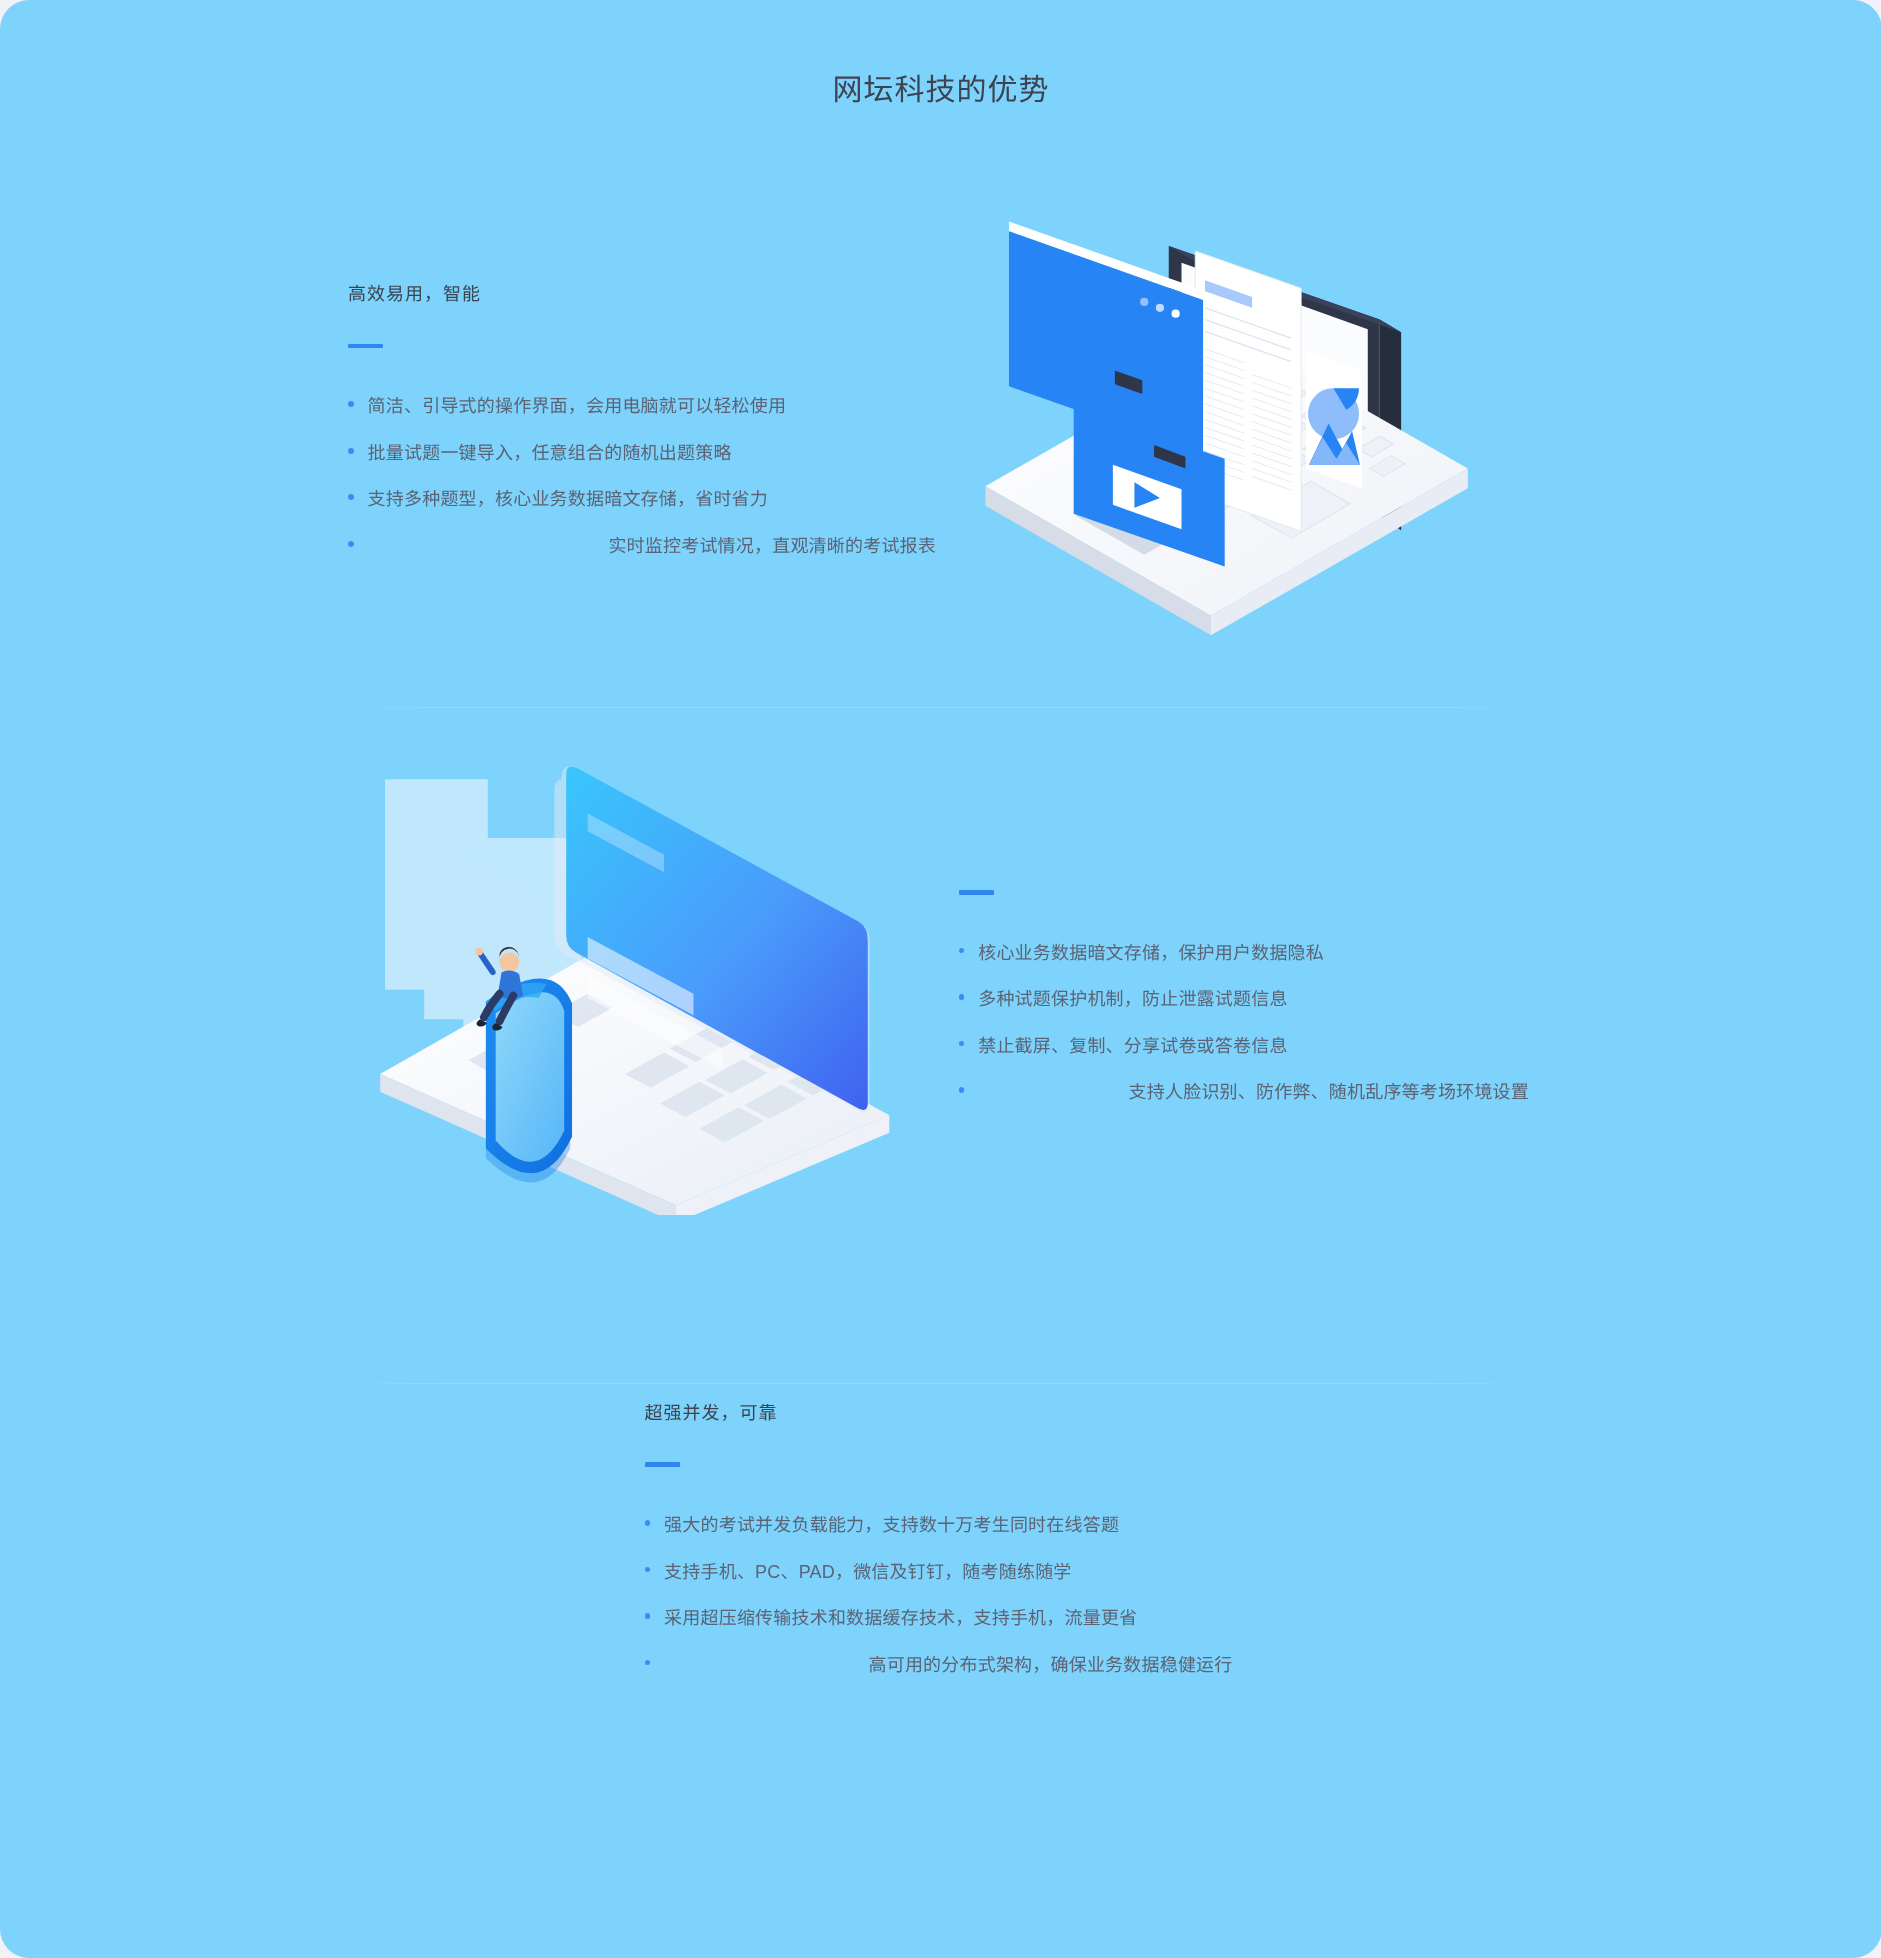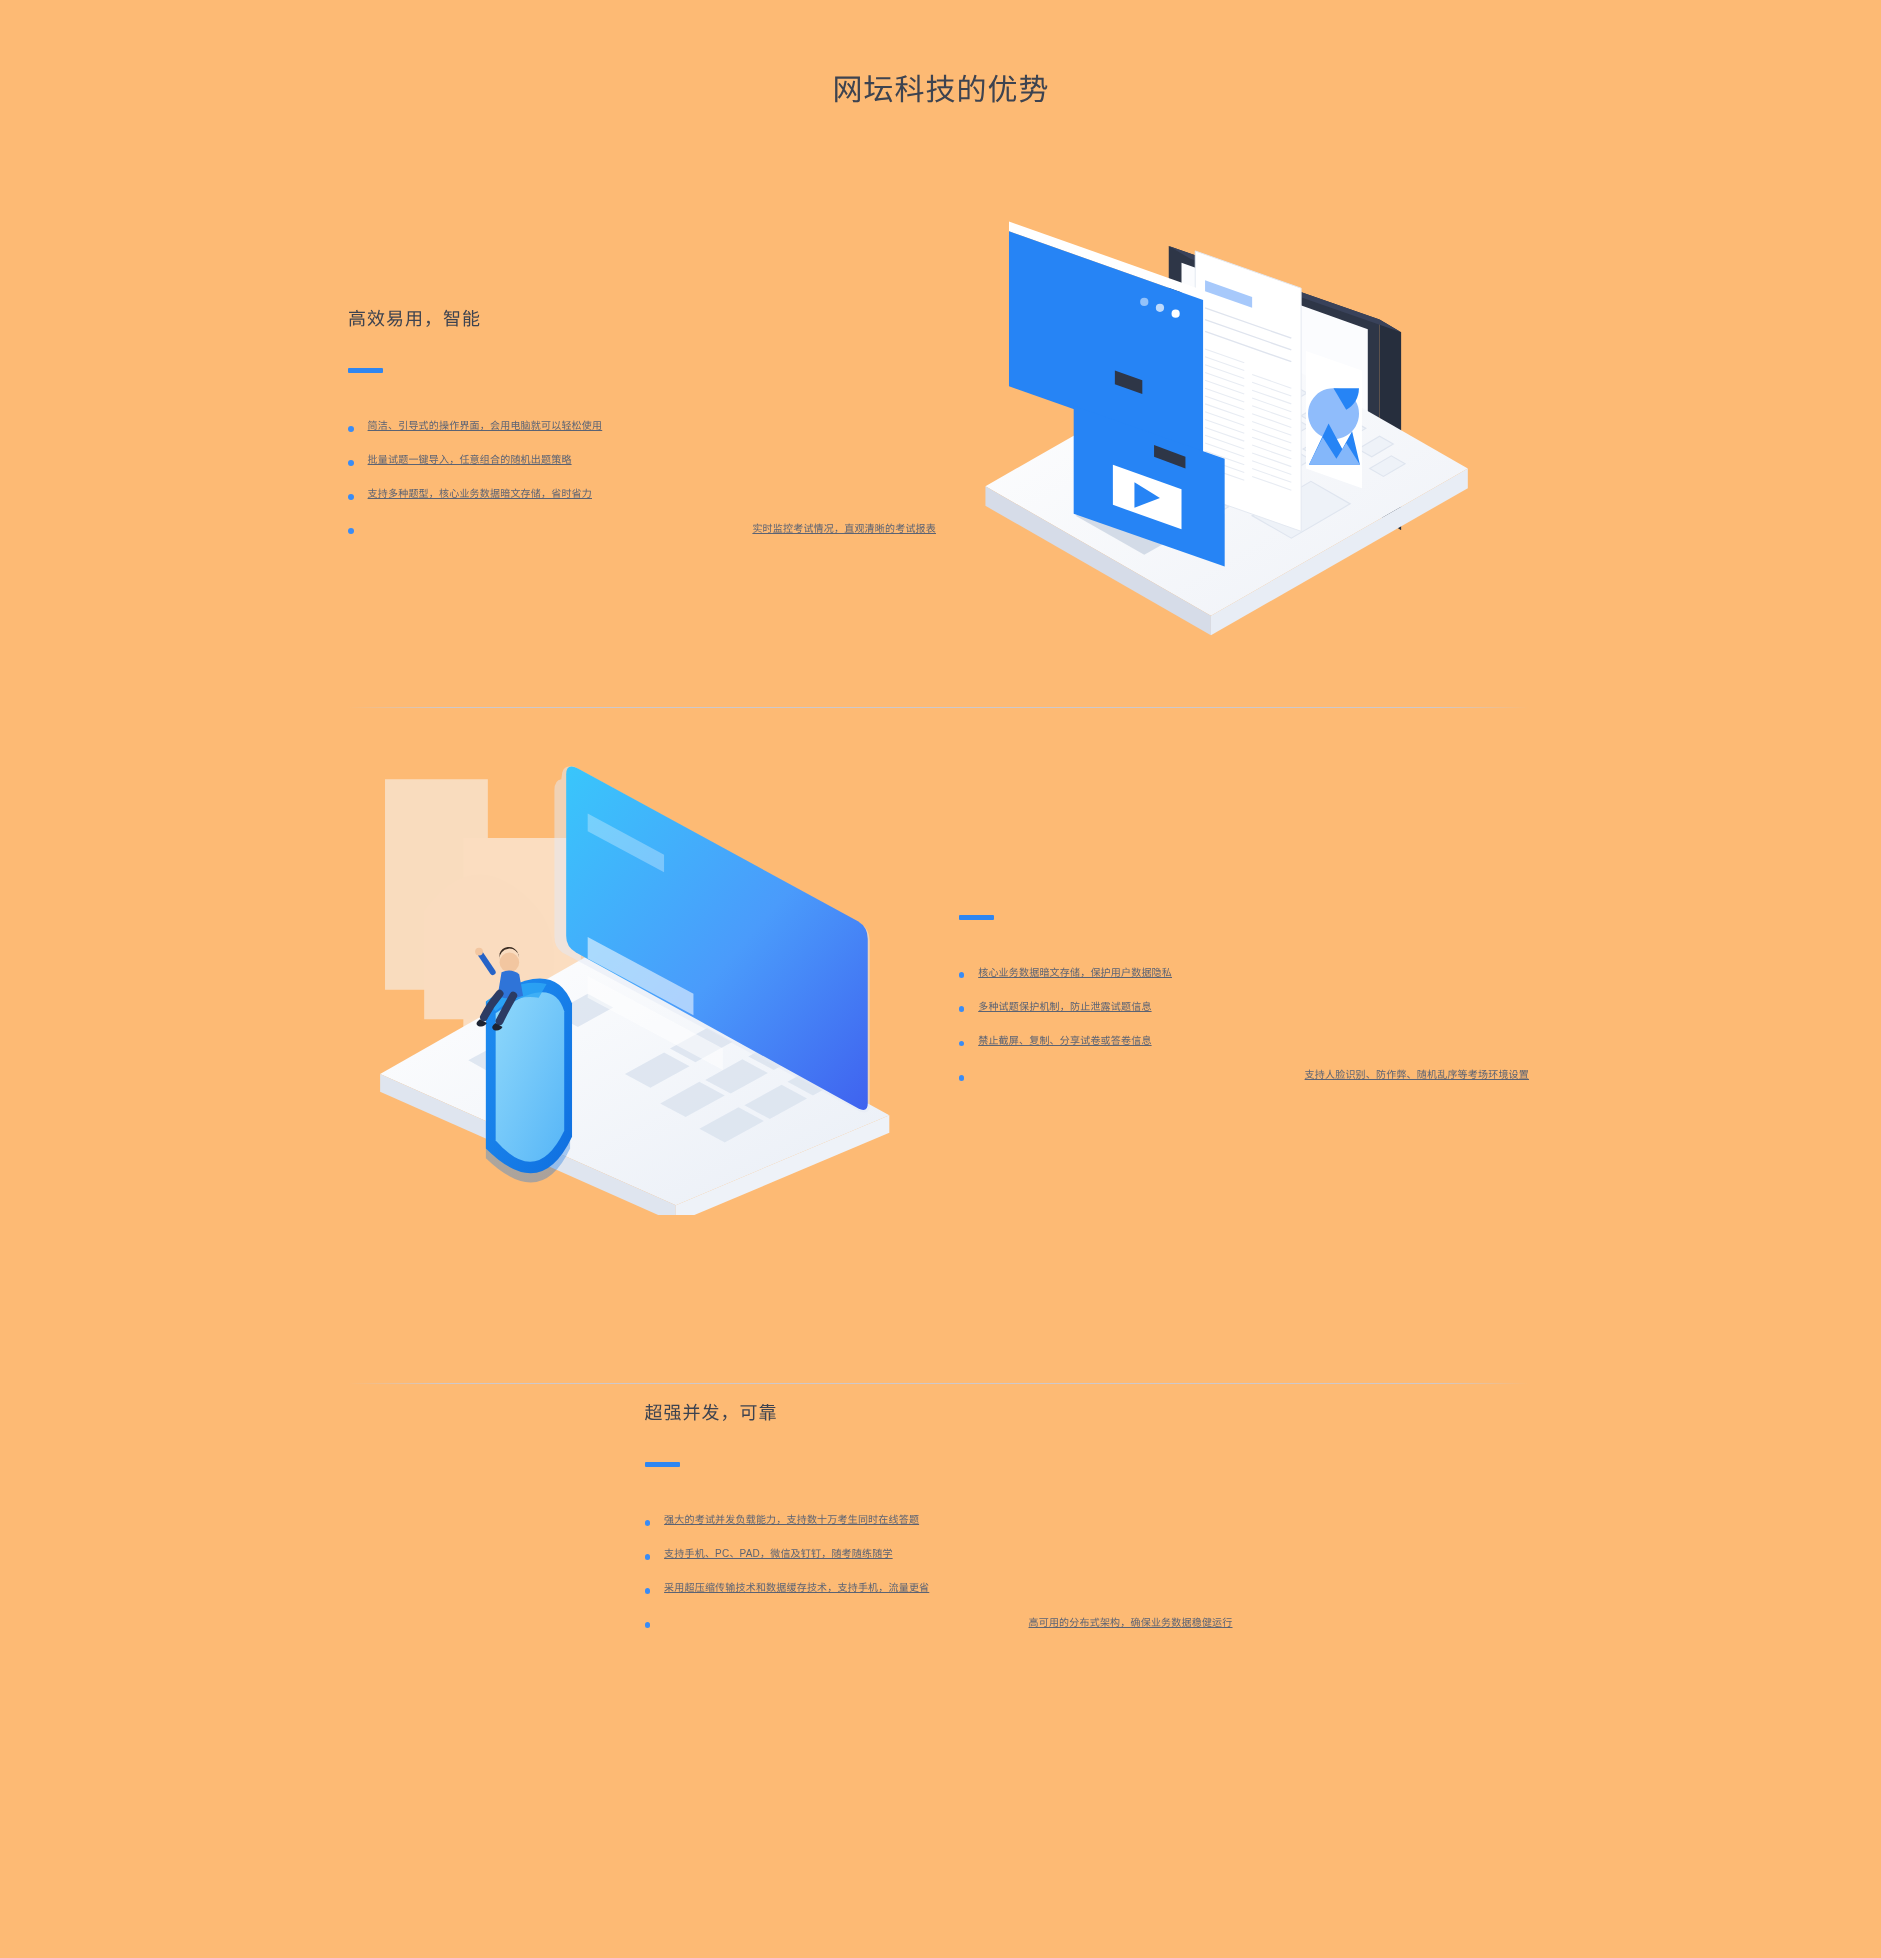--- a/index.html
+++ b/index.html
@@ -11,21 +11,22 @@
     background: #f1f2f7;
     font-family: "Liberation Sans", "DejaVu Sans", sans-serif;
     color: #3c4353;
     overflow: hidden;
   }
 
   .page {
     position: relative;
     width: 1882px;
     height: 1958px;
-    background: #fdba74;
+    background: #7dd3fc;
+    border-radius: 29px;
   }
 
   
   .page-title {
     position: absolute;
     top: 65px;
     left: 0;
     width: 1882px;
     text-align: center;
     font-size: 30px;
@@ -79,26 +80,25 @@
     border-radius: 1px;
   }
 
   .bullets {
     list-style: none;
     margin-top: 45px;
   }
   .bullets li {
     position: relative;
     padding-left: 19.6px;
-    font-size: 10px;
+    font-size: 18px;
     line-height: 1.55;
     color: #5b6374;
     margin-bottom: 18.6px;
     letter-spacing: 0.2px;
-    text-decoration: underline;
   }
   .bullets li:last-child { margin-bottom: 0; text-align: right; }
   .bullets li .dot {
     position: absolute;
     left: 0;
     top: 7.8px;
     width: 5.9px;
     height: 5.9px;
     border-radius: 50%;
     background: #3a8cf5;

